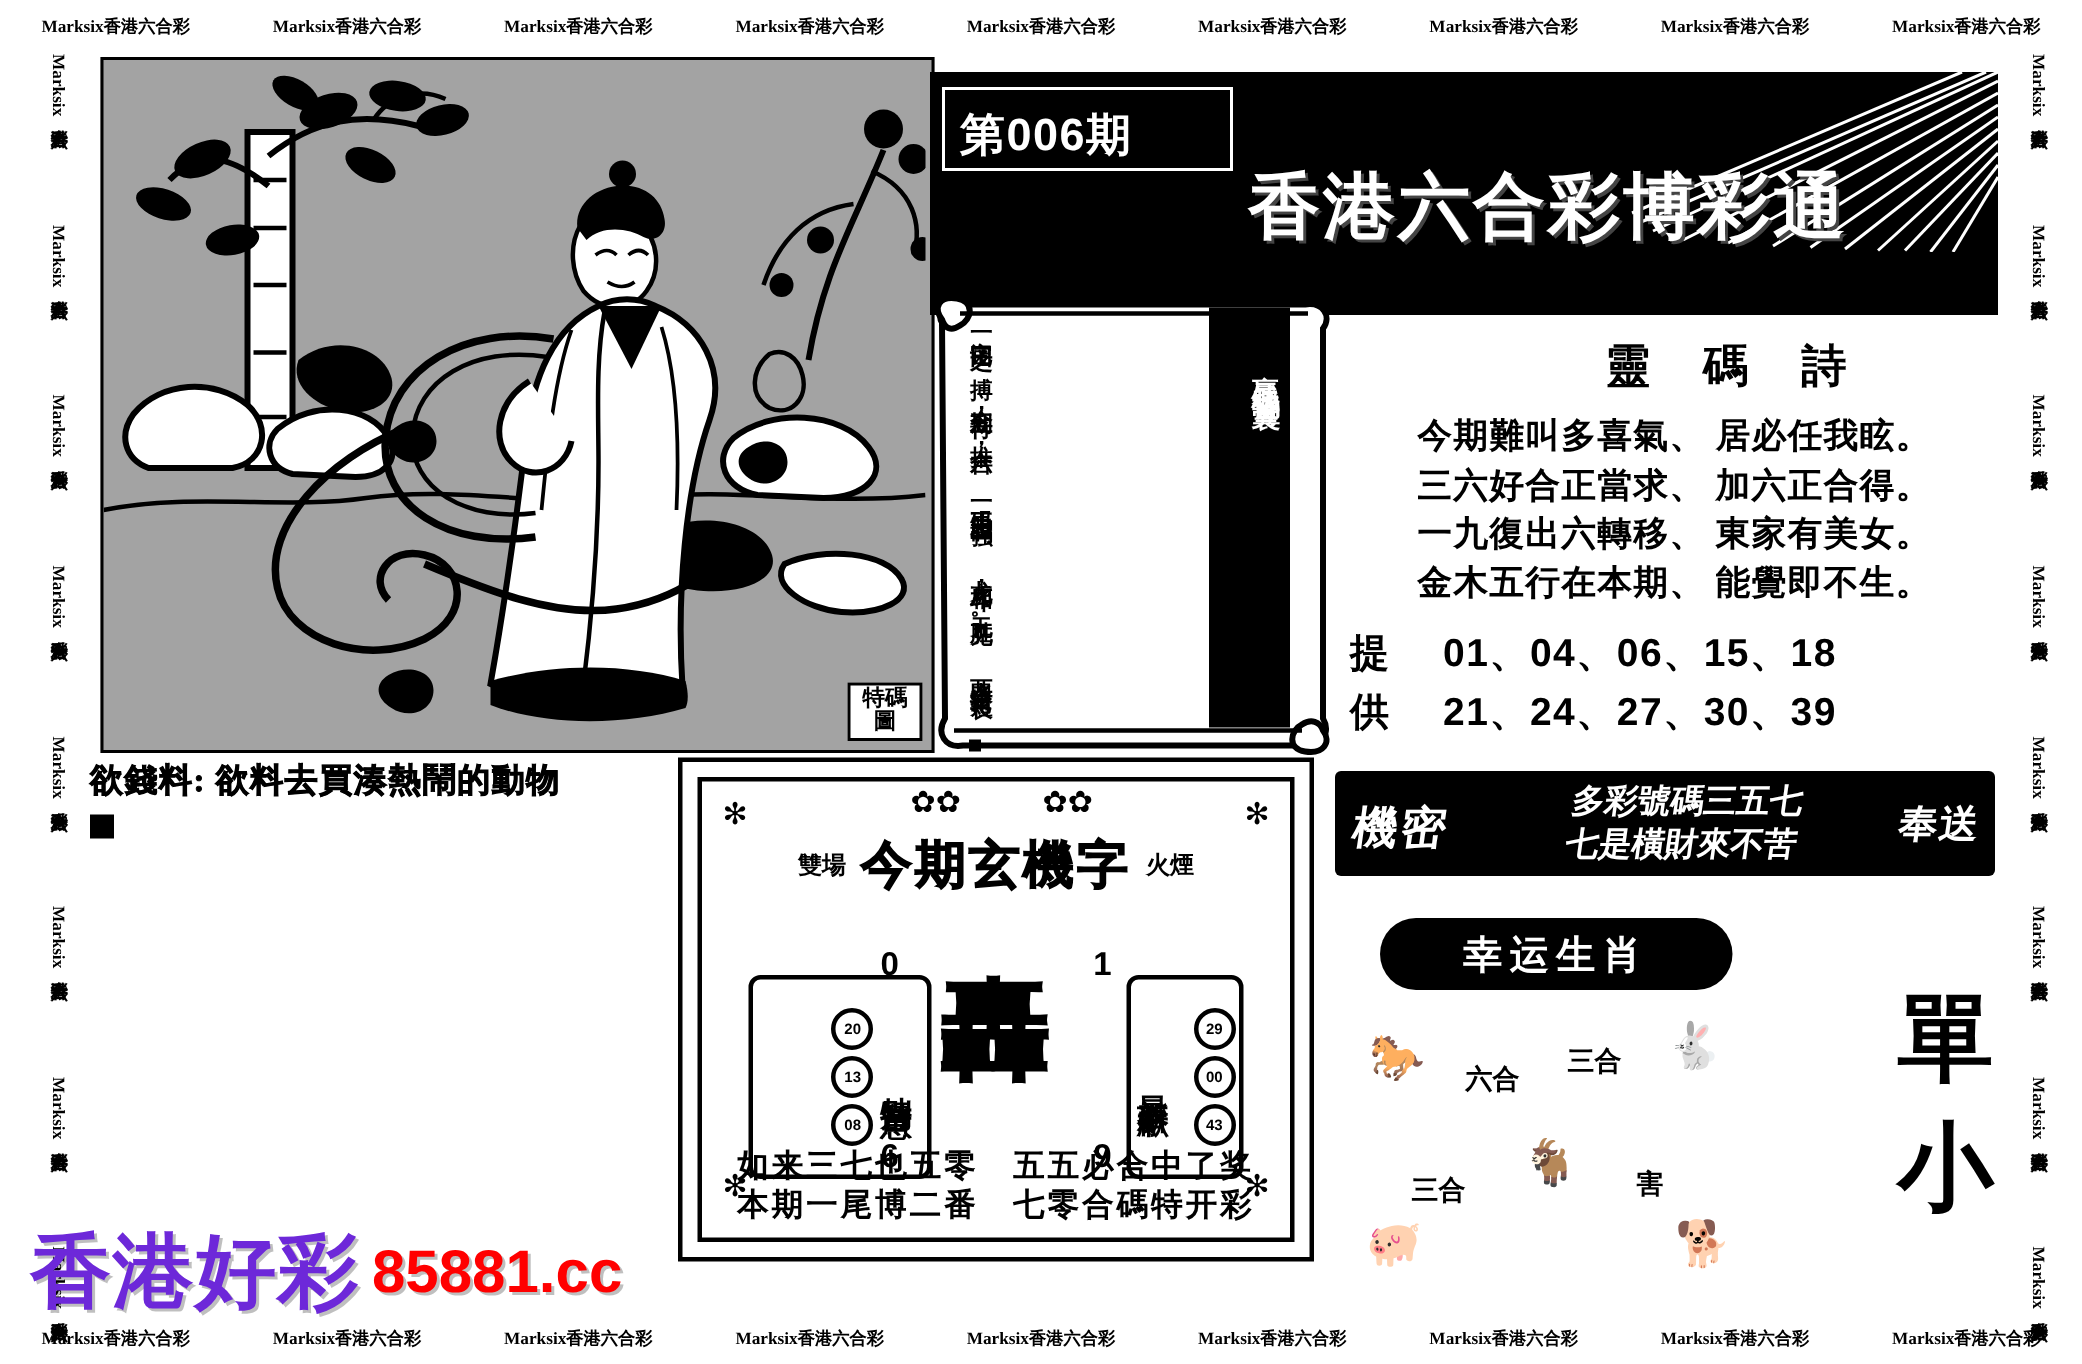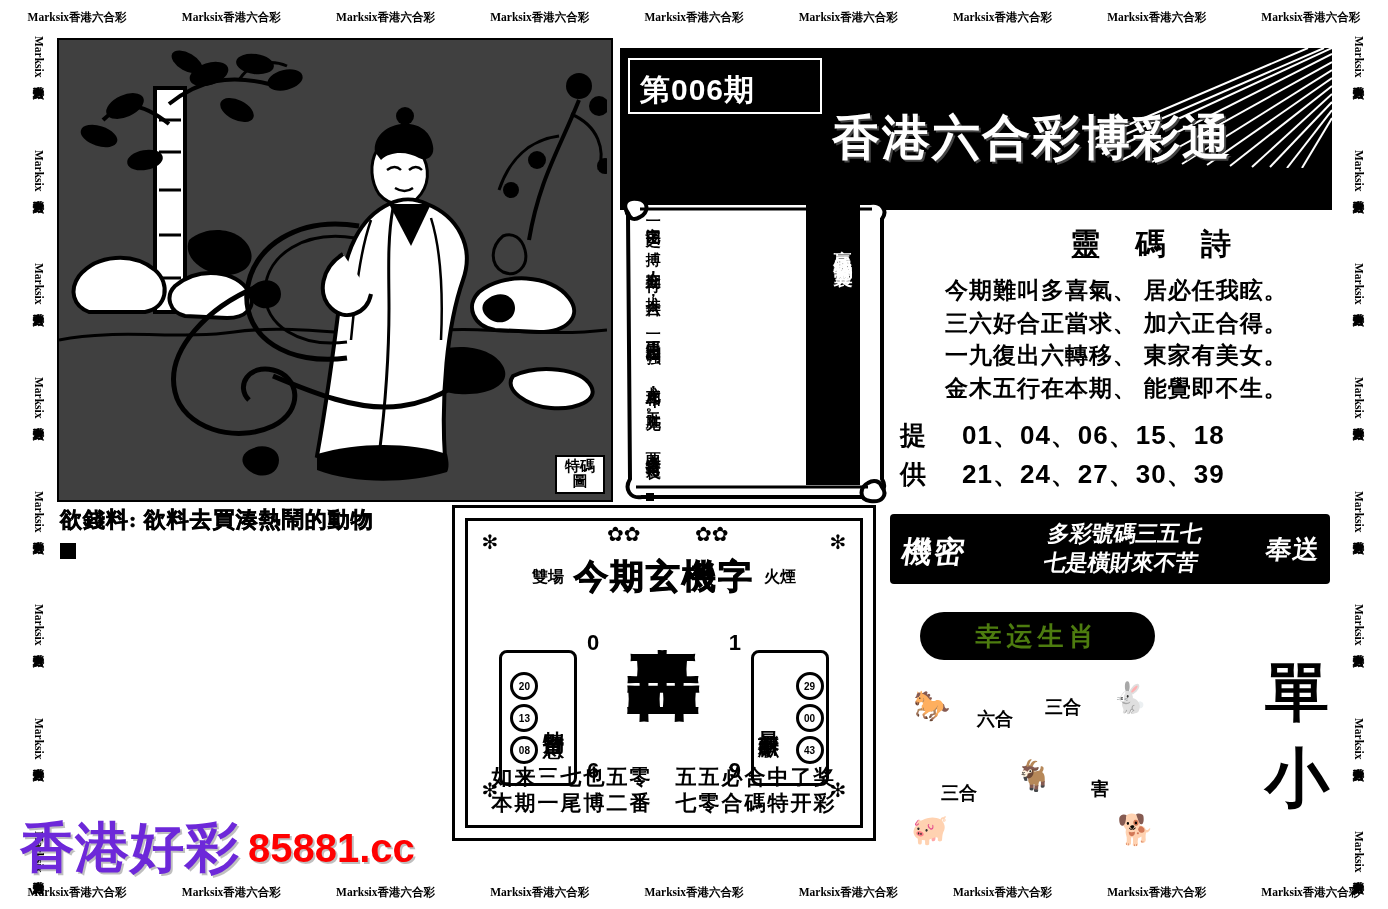--- a/index.html
+++ b/index.html
@@ -18,22 +18,22 @@
   .wm-row.bottom{bottom:6px;}
   .wm-row span{font-family:"Liberation Serif",serif;font-size:11.5px;font-weight:bold;color:#000;white-space:nowrap;}
   .wm-col{position:absolute;top:0;height:909px;width:24px;display:flex;flex-direction:column;justify-content:space-around;align-items:center;}
   .wm-col.left{left:26px;}
   .wm-col.right{right:18px;}
   .wm-col span{font-family:"Liberation Serif",serif;font-size:11.5px;font-weight:bold;color:#000;white-space:nowrap;
     writing-mode:vertical-rl;}
 
   
   .illus{
-    position:absolute;left:57px;top:38px;width:552px;height:460px;
-    border:2px solid #000;background:#404040;overflow:hidden;
+    position:absolute;left:67px;top:38px;width:552px;height:460px;
+    border:2px solid #000;background:#a3a3a3;overflow:hidden;
   }
   .illus svg{position:absolute;left:0;top:0;}
   .illus .tecode{
     position:absolute;right:6px;bottom:6px;width:42px;
     border:2px solid #000;padding:2px 2px;
     font-family:"Liberation Serif",serif;font-weight:bold;font-size:15px;
     line-height:1.05;text-align:center;color:#000;background:#fff;
   }
 
   
@@ -128,21 +128,21 @@
     font-family:"Liberation Serif",serif;font-weight:bold;font-size:26px;letter-spacing:1px;
     transform:skewX(-8deg);
   }
 
   
   .lucky-pill{
     position:absolute;left:920px;top:612px;width:235px;height:48px;background:#000;border-radius:24px;
     display:flex;align-items:center;justify-content:center;
   }
   .lucky-pill span{
-    color:#4d7c0f;font-family:"Liberation Serif",serif;font-weight:bold;font-size:26px;letter-spacing:5px;
+    color:#ffffff;font-family:"Liberation Serif",serif;font-weight:bold;font-size:26px;letter-spacing:5px;
   }
   .zodiac{position:absolute;left:905px;top:665px;width:300px;height:190px;}
   .zodiac .zlab{
     position:absolute;font-family:"Liberation Serif",serif;font-weight:bold;font-size:18px;
     color:#000;white-space:nowrap;
   }
   .zodiac .zi{position:absolute;font-size:30px;line-height:1;color:#000;}
 
   
   .bigchars{position:absolute;right:36px;top:650px;width:110px;text-align:center;}
@@ -163,21 +163,21 @@
     font-family:"Liberation Serif",serif;font-weight:bold;font-size:16px;
   }
   .mystic .hdr .big{
     font-family:"Liberation Serif",serif;font-weight:bold;font-size:34px;letter-spacing:2px;
     -webkit-text-stroke:1px #000;
   }
   .mystic .leftbox,.mystic .rightbox{
     position:absolute;top:142px;width:72px;height:130px;border:3px solid #000;border-radius:8px;
     display:flex;align-items:center;justify-content:center;
   }
-  .mystic .leftbox{left:44px;}
+  .mystic .leftbox{left:44px;padding-left:44px;}
   .mystic .rightbox{right:44px;}
   .mystic .vtext{
     writing-mode:vertical-rl;text-orientation:upright;
     font-family:"Liberation Serif",serif;font-weight:bold;font-size:21px;line-height:1.15;letter-spacing:2px;
   }
   .mystic .center-char{
     position:absolute;left:0;top:140px;width:100%;text-align:center;
     font-family:"Liberation Serif",serif;font-weight:bold;font-size:72px;line-height:1.1;
     -webkit-text-stroke:2px #000;
   }

